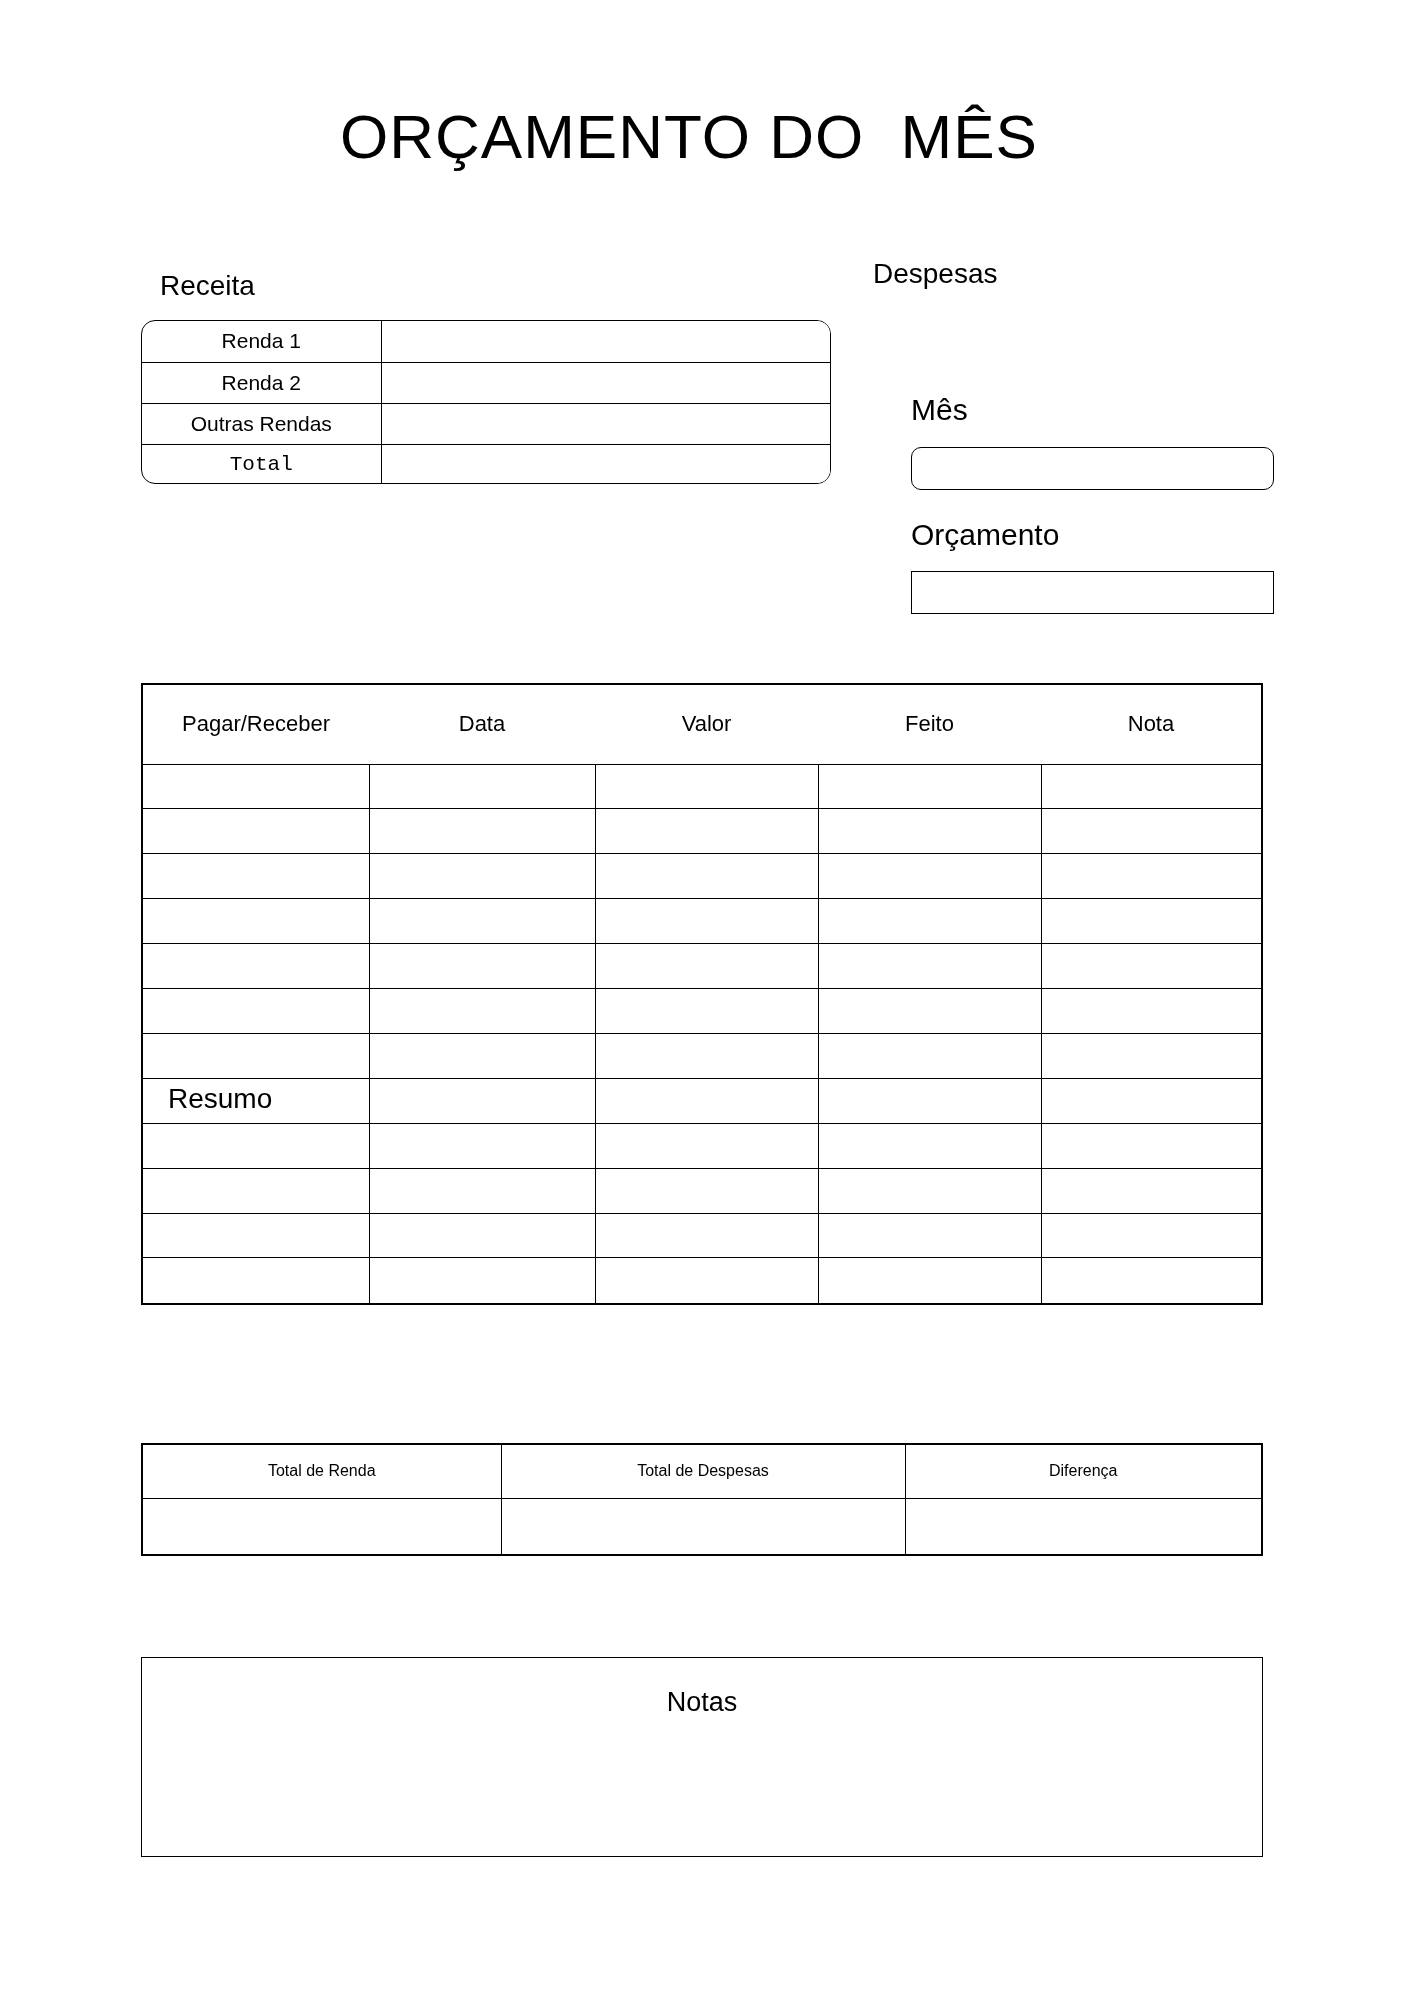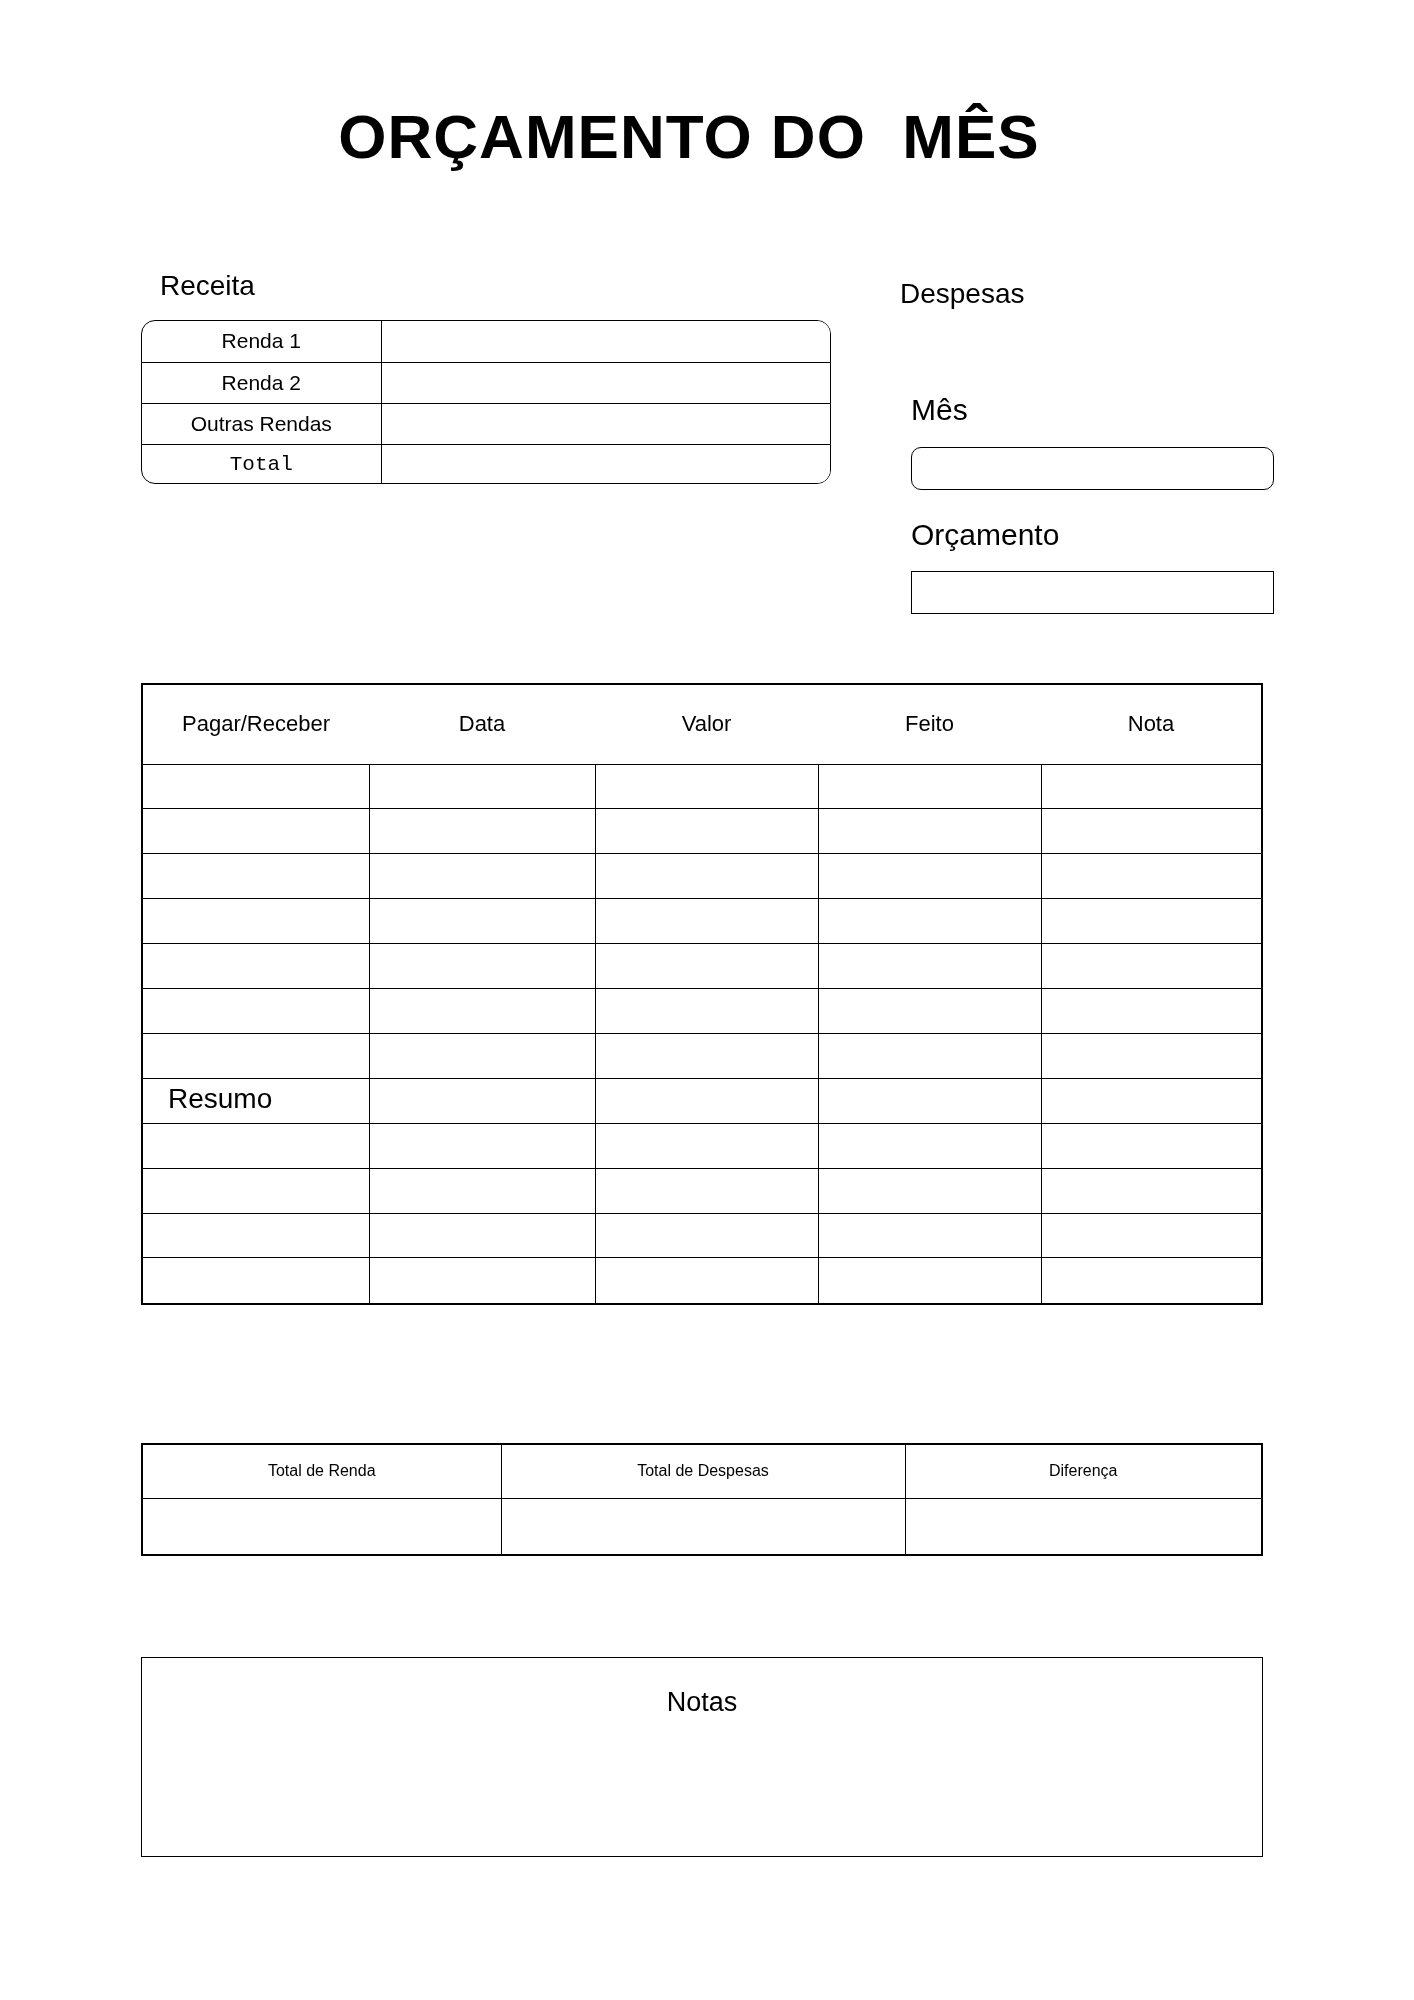--- a/index.html
+++ b/index.html
@@ -25,36 +25,36 @@
   }
 
   
   .title {
     position: absolute;
     left: 0;
     top: 106px;
     width: 1378px;
     text-align: center;
     font-size: 62px;
-    font-weight: 700;
+    font-weight: 400;
     letter-spacing: 1px;
     white-space: pre;
     line-height: 1;
   }
 
   
   .heading {
     position: absolute;
     font-size: 28px;
     font-weight: 400;
     line-height: 1;
     white-space: nowrap;
   }
   #receita-heading { left: 160px; top: 272px; }
-  #despesas-heading { left: 873px; top: 280px; margin-left: 27px; }
+  #despesas-heading { left: 873px; top: 260px; }
   #resumo-heading  { left: 168px; top: 1085px; }
 
   
   .receita-wrap {
     position: absolute;
     left: 141px;
     top: 320px;
     width: 690px;
     height: 164px;
     border: 1.6px solid #000;

